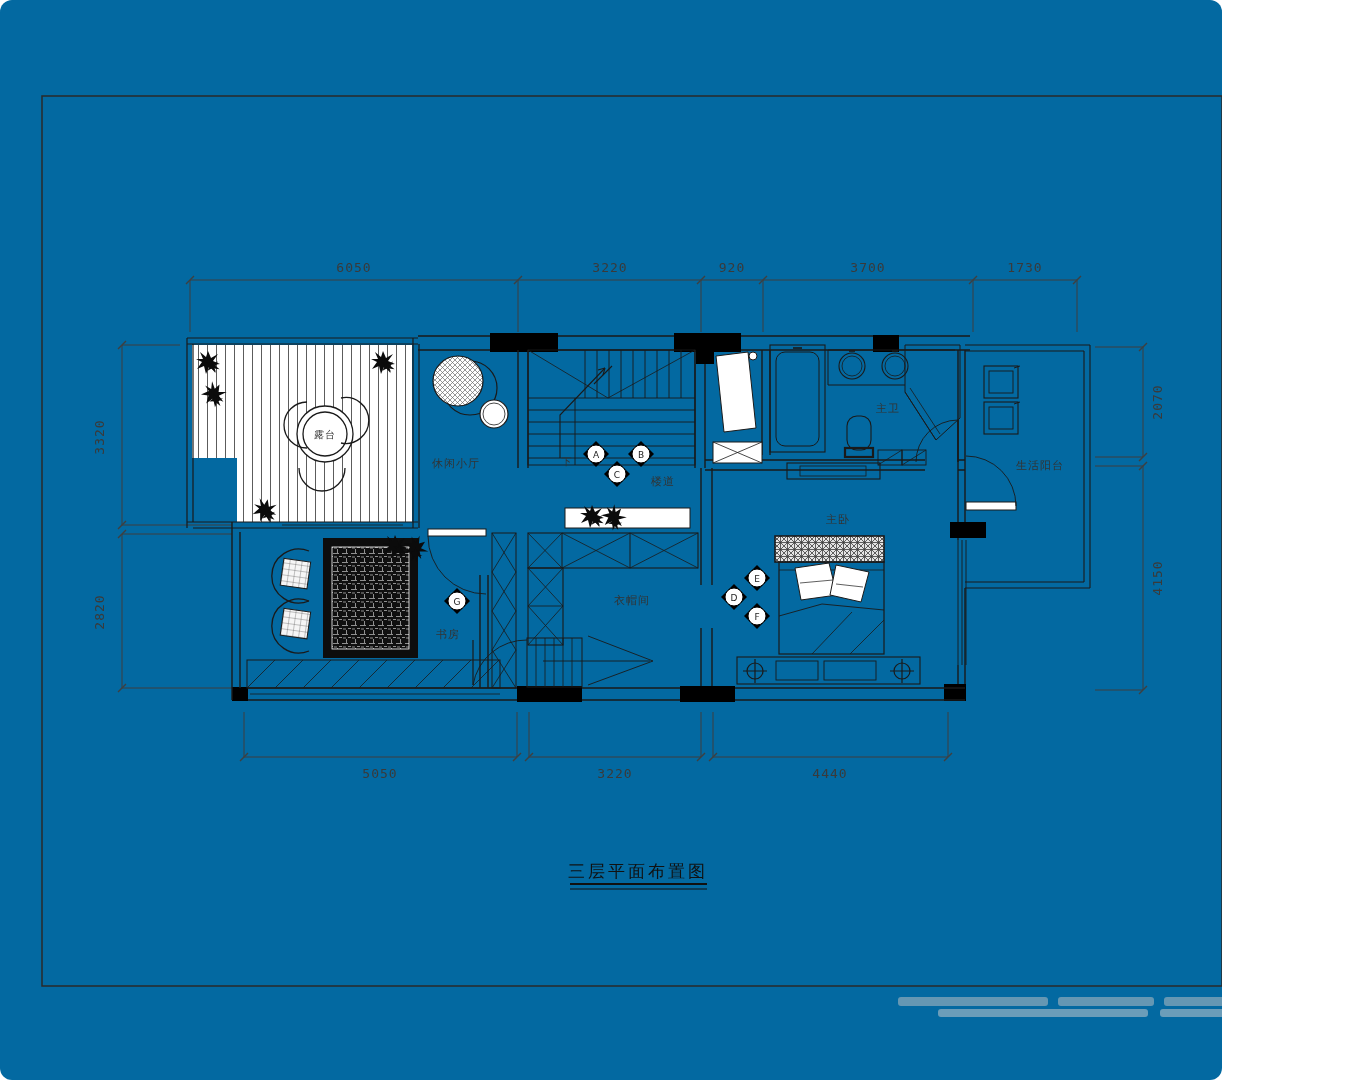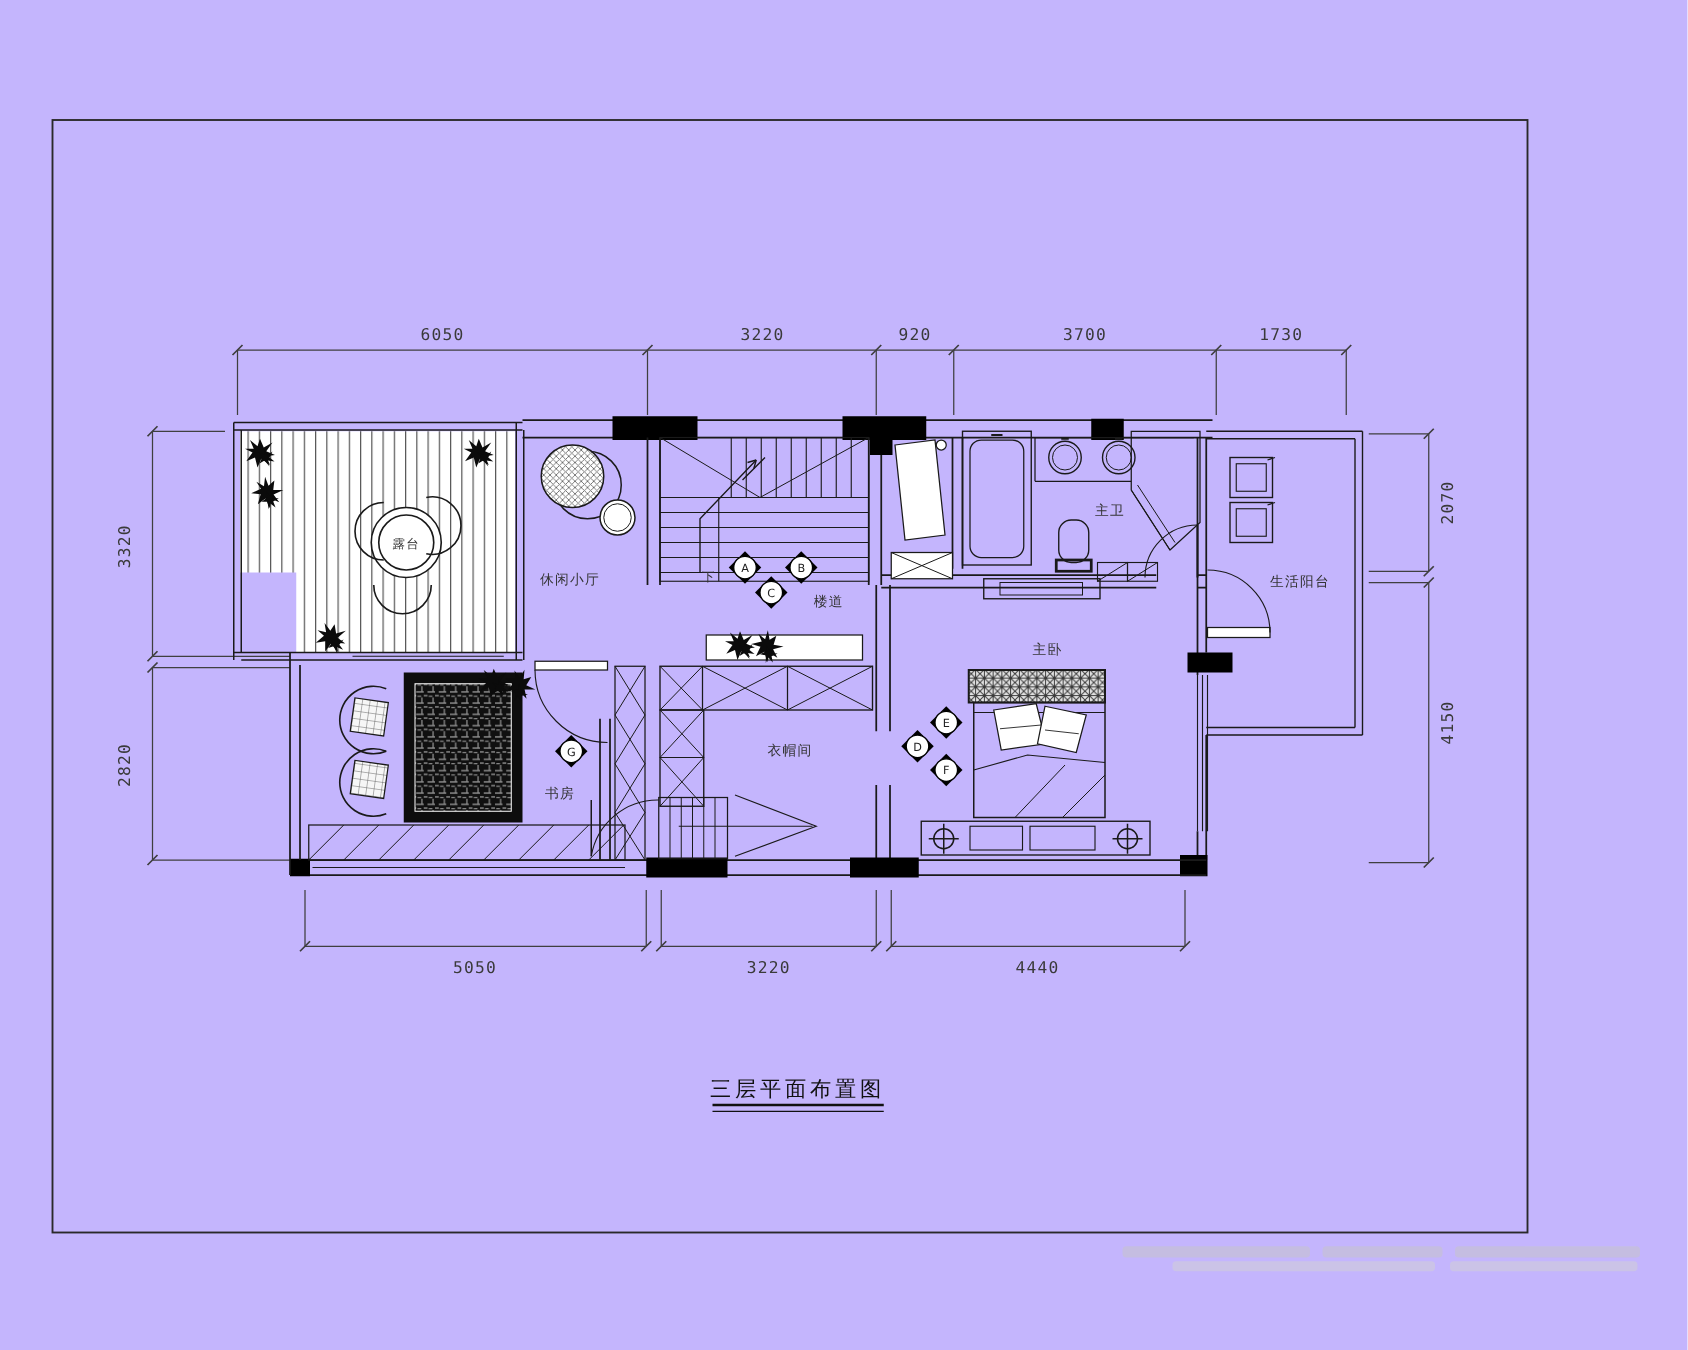--- a/index.html
+++ b/index.html
@@ -1,16 +1,16 @@
 <!DOCTYPE html>
 <html><head>
 <meta charset="utf-8">
 <style>
   html,body{margin:0;padding:0;background:#ffffff;}
-  .sheet{position:relative;width:1350px;height:1080px;background:#c4b5fd;overflow:hidden;}
+  .sheet{position:relative;width:1222px;height:1080px;background:#0369a1;overflow:hidden;border-radius:12px;}
   svg{display:block;}
   text{font-family:"DejaVu Sans",sans-serif;fill:#222;}
   .dim{font-family:"DejaVu Sans Mono","Liberation Mono",monospace;font-size:13px;fill:#3a3a3a;letter-spacing:1px;}
   .room{font-size:11px;fill:#333;letter-spacing:1px;}
   .small{font-size:10px;}
   .title-text{font-size:17px;letter-spacing:3px;fill:#111;}
   .mletter{font-size:9px;fill:#222;}
 </style>
 </head>
 <body>

